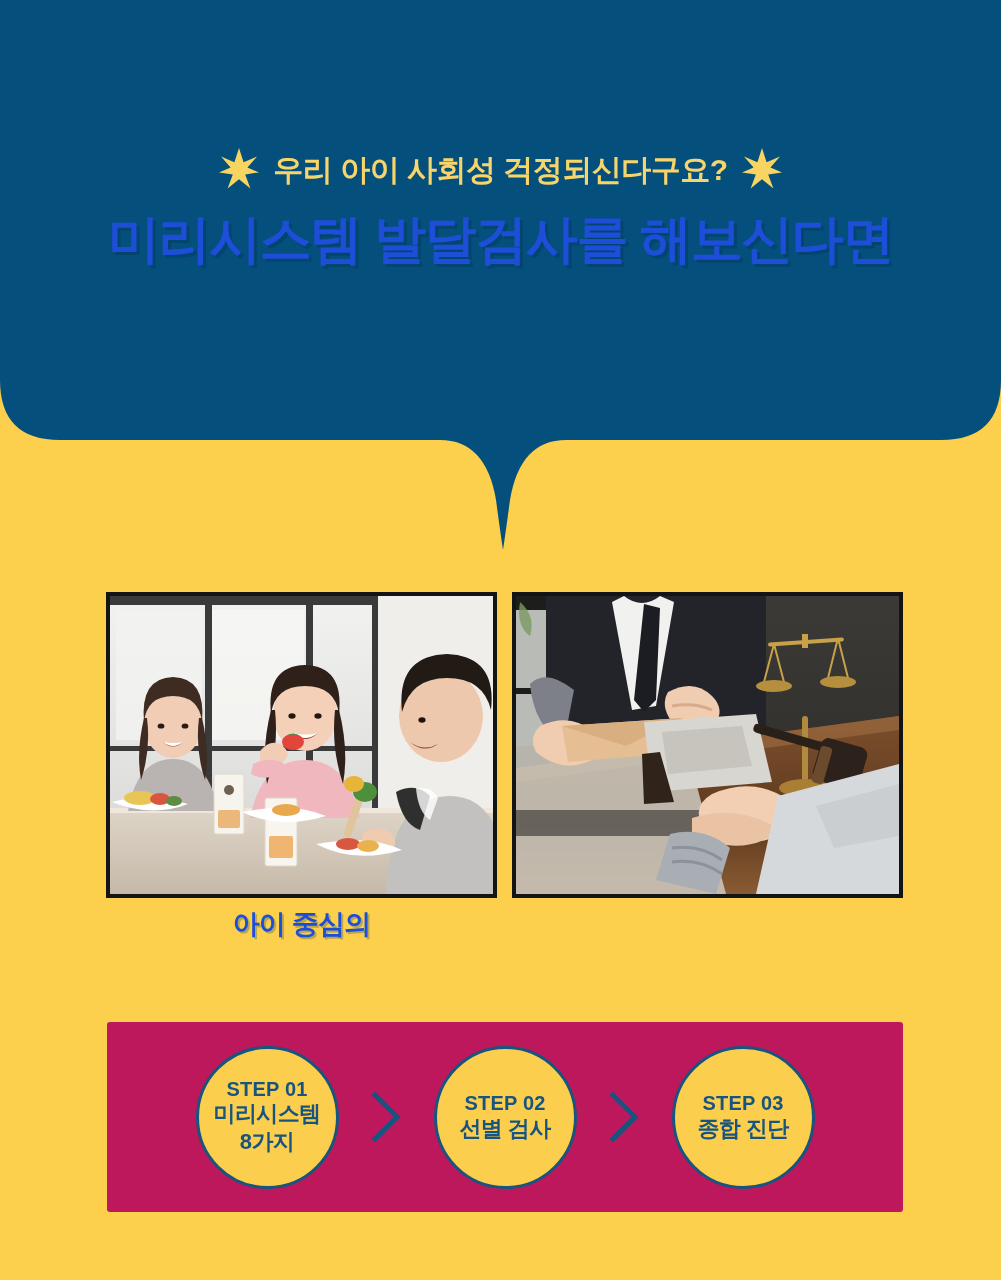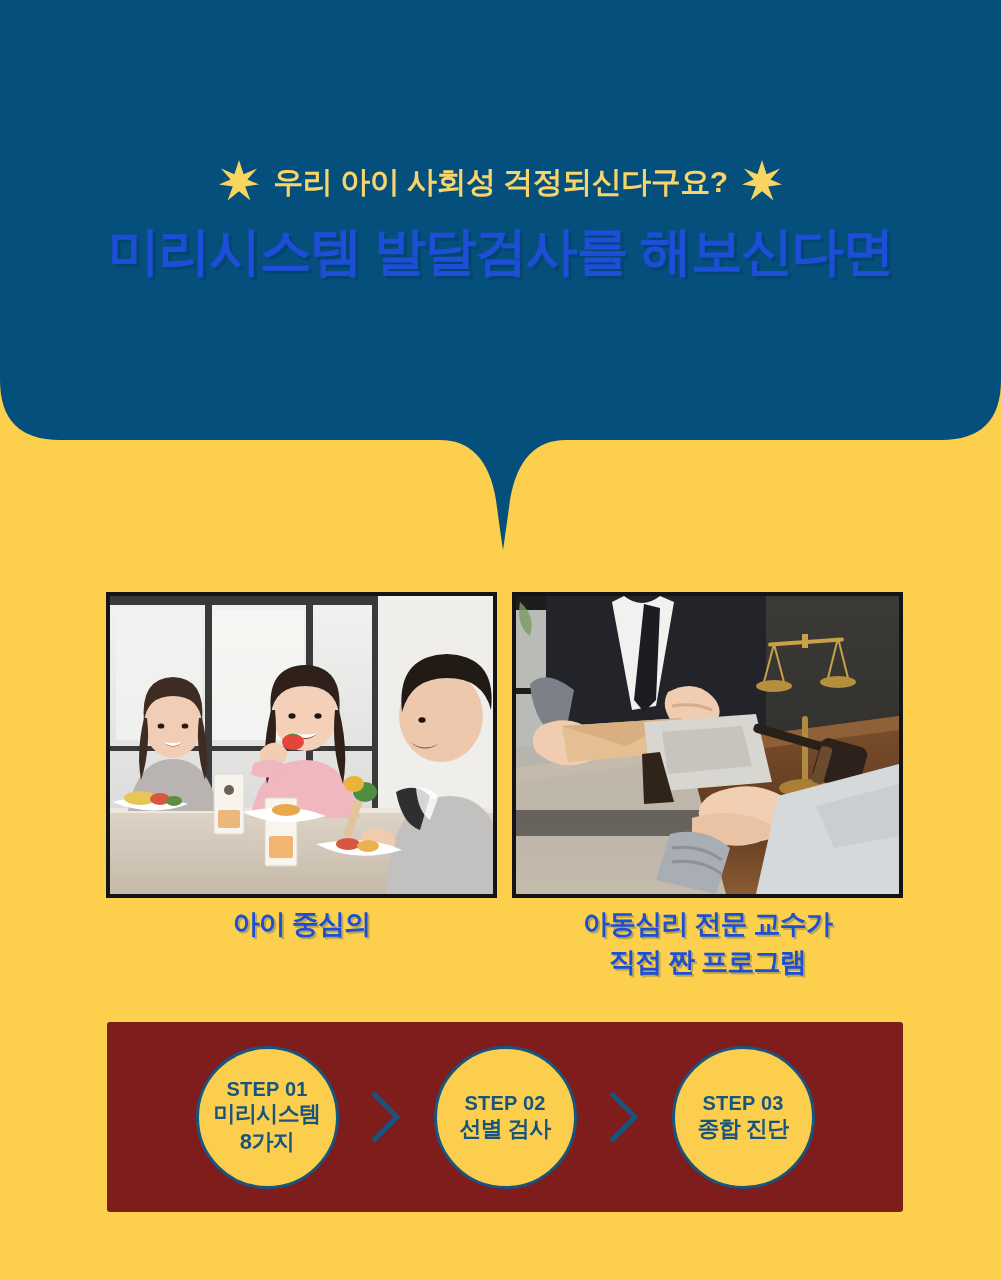--- a/index.html
+++ b/index.html
@@ -9,21 +9,21 @@
     font-family:"Liberation Sans","DejaVu Sans",sans-serif;
     -webkit-font-smoothing:antialiased;
   }
   .page{position:relative;width:1001px;height:1280px;overflow:hidden;background:#FCCF4C;}
 
   
   .bubble-wrap{position:absolute;left:0;top:0;width:1001px;height:560px;}
   .bubble-svg{position:absolute;left:0;top:0;}
 
   .bubble-content{
-    position:absolute;left:0;top:12px;width:1001px;height:346px;
+    position:absolute;left:0;top:0;width:1001px;height:346px;
     display:flex;flex-direction:column;align-items:center;justify-content:flex-start;
     padding-top:148px;box-sizing:border-box;
   }
 
   .eyebrow-row{
     display:flex;align-items:center;justify-content:center;gap:14px;
     margin-bottom:16px;
   }
   .eyebrow-text{
     color:#F8D56A;font-size:30px;font-weight:bold;letter-spacing:-0.5px;
@@ -55,21 +55,21 @@
   }
   .caption{
     width:391px;text-align:center;color:#1d4ed8;
     font-size:27px;font-weight:bold;line-height:1.40;letter-spacing:-0.8px;
     text-shadow:2px 2px 0 rgba(8,60,95,.28);
   }
 
   
   .steps-panel{
     position:absolute;left:107px;top:1022px;width:796px;height:190px;
-    background:#7f1d1d;border-radius:3px;
+    background:#be185d;border-radius:3px;
     display:flex;align-items:center;justify-content:center;
   }
   .steps-row{display:flex;align-items:center;justify-content:center;gap:0;}
   .step-circle{
     width:143px;height:143px;border-radius:50%;
     background:#FBCE4E;border:3px solid #17547F;box-sizing:border-box;
     display:flex;flex-direction:column;align-items:center;justify-content:center;
     color:#17547F;
   }
   .step-label{font-size:20px;font-weight:bold;letter-spacing:.2px;line-height:1.22;}
@@ -274,24 +274,20 @@
           </g>
         </svg>
       </div>
     </div>
   </div>
 
   <div class="captions">
     <div class="caption">
       <div>아이 중심의</div>
     </div>
-    <div class="caption">
-      <div>아동심리 전문 교수가</div>
-      <div>직접 짠 프로그램</div>
-    </div>
   </div>
 
   <div class="steps-panel">
     <div class="steps-row">
 
       <div class="step-circle">
         <div class="step-label">STEP 01</div>
         <div class="step-name">미리시스템</div>
         <div class="step-sub">8가지</div>
       </div>

